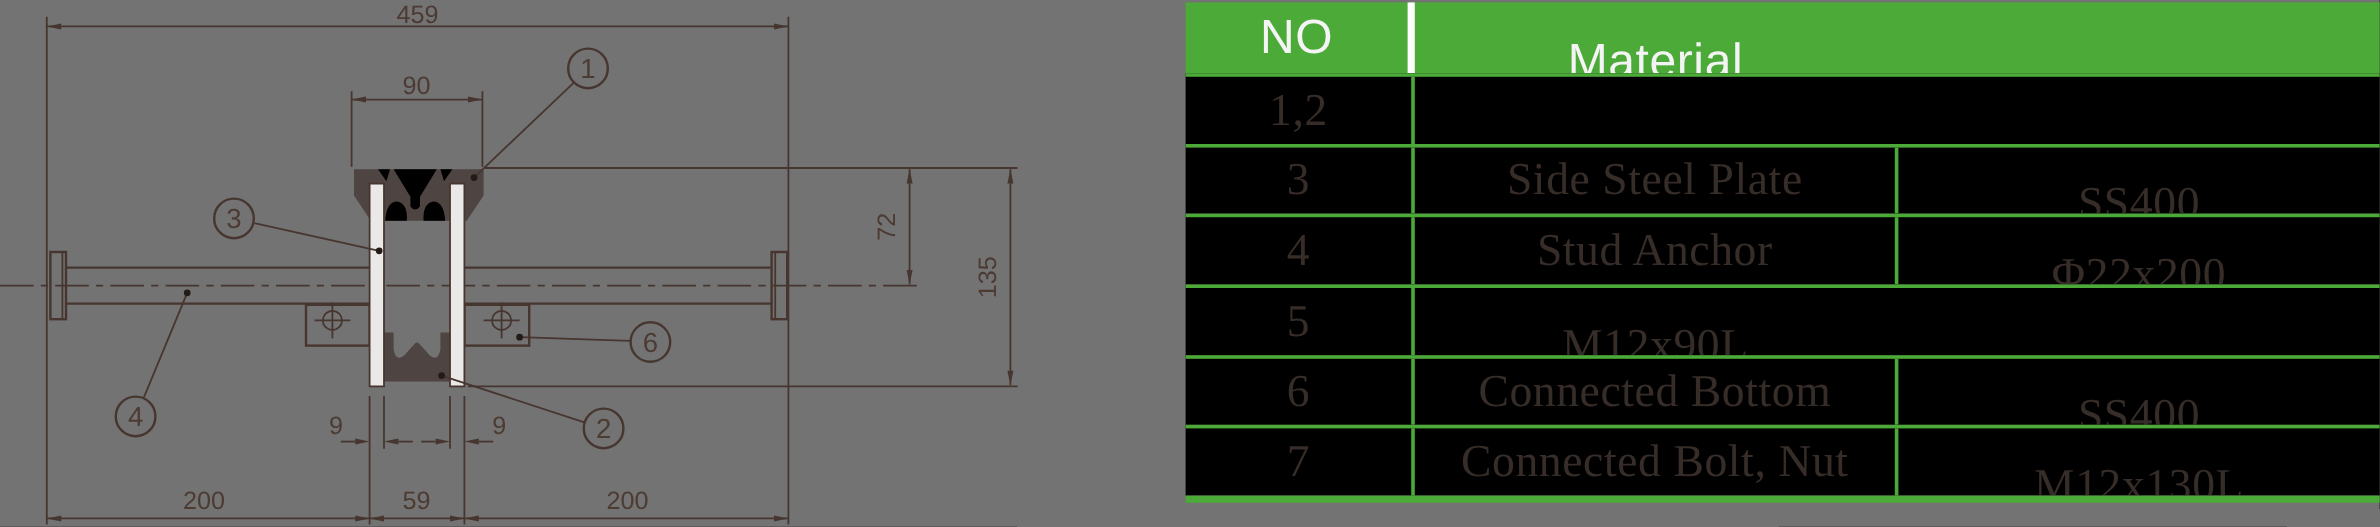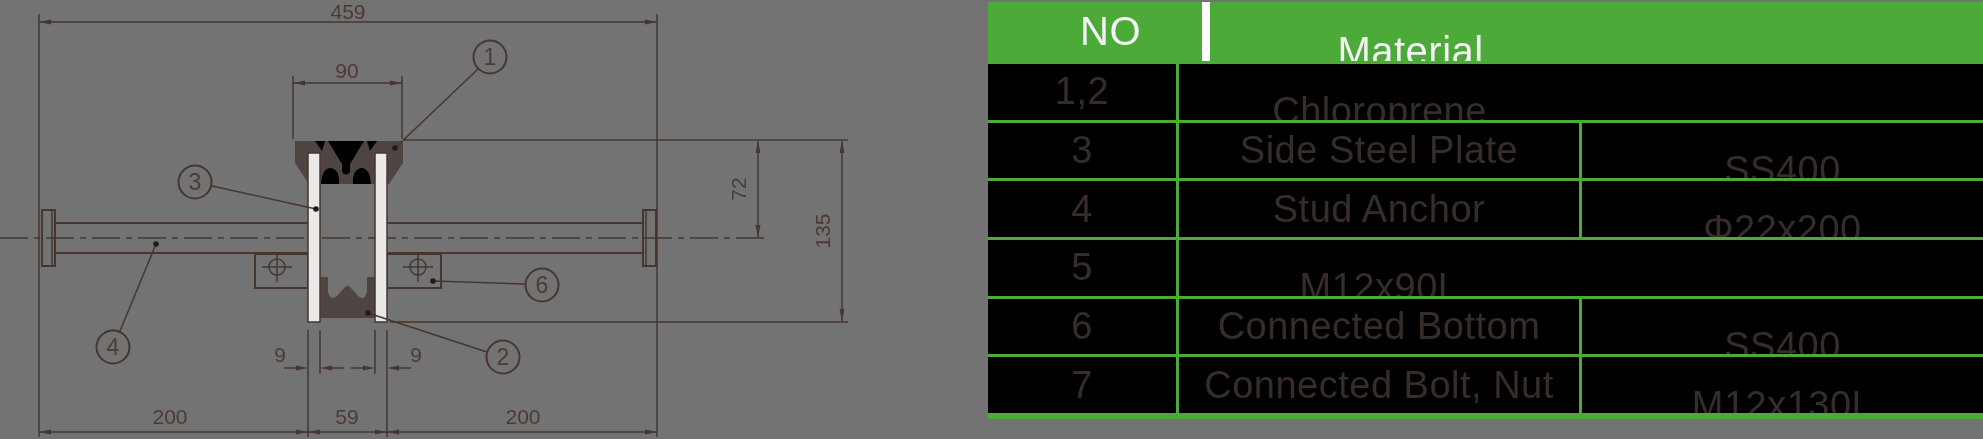--- a/index.html
+++ b/index.html
@@ -6,27 +6,27 @@
   body{width:1983px;height:439px;position:relative;overflow:hidden;
        font-family:"Liberation Sans", sans-serif;}
   .stage{position:absolute;inset:0;background:#737373;}
   
   .drawing{position:absolute;left:0;top:0;width:990px;height:439px;}
   
   .parts-table{position:absolute;left:988px;top:2px;width:995px;height:417px;
                display:flex;flex-direction:column;}
   .thead{display:flex;height:59px;background:#4caa39;}
   .trow{display:flex;height:58.67px;background:#000;border-top:3px solid #4caa39;
-        box-sizing:border-box;}
+        box-sizing:border-box;font-family:Liberation Serif, serif;}
   .trow:first-of-type{border-top:none;}
   .cell{display:flex;align-items:center;justify-content:center;box-sizing:border-box;}
   .c1{width:19.2%;}
   .c2{width:40.5%;}
   .c3{width:40.3%;margin-top:40px;}
-  .thead .c1,.thead .c2{border-right:8px solid #ffffff;margin-left:31px;}
+  .thead .c1,.thead .c2{border-right:6px solid #ffffff;}
   .trow .c1,.trow .c2{border-right:3px solid #4caa39;}
   .th-label{color:#f4f4f4;font-size:40px;letter-spacing:0.5px;}
   .td-label{color:#372d28;font-size:38px;letter-spacing:0.5px;}
   .tbottom{height:6px;background:#4caa39;}
   
   .dln{stroke:#46362f;fill:none;}
   .dimtxt{fill:#4c3b33;font-size:21px;}
   .balloontxt{fill:#4c3b33;font-size:23px;}
 </style>
 </head>
@@ -196,23 +196,20 @@
       </div>
       <div class="cell c3">
         <span class="th-label">Material</span>
       </div>
     </div>
 
     <div class="trow">
       <div class="cell c1">
           <span class="td-label">1,2</span>
         </div>
-      <div class="cell c3">
-          <span class="td-label">Chloroprene</span>
-        </div>
     </div>
     <div class="trow">
       <div class="cell c1">
           <span class="td-label">3</span>
         </div>
       <div class="cell c2">
           <span class="td-label">Side Steel Plate</span>
         </div>
       <div class="cell c3">
           <span class="td-label">SS400</span>

